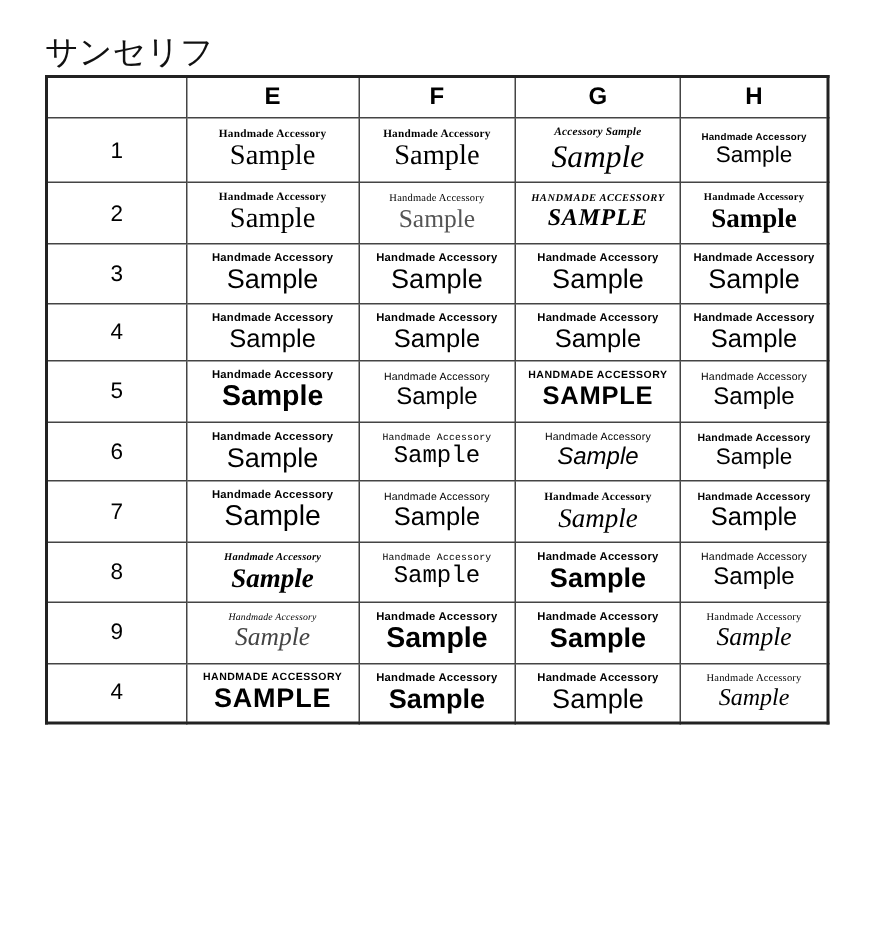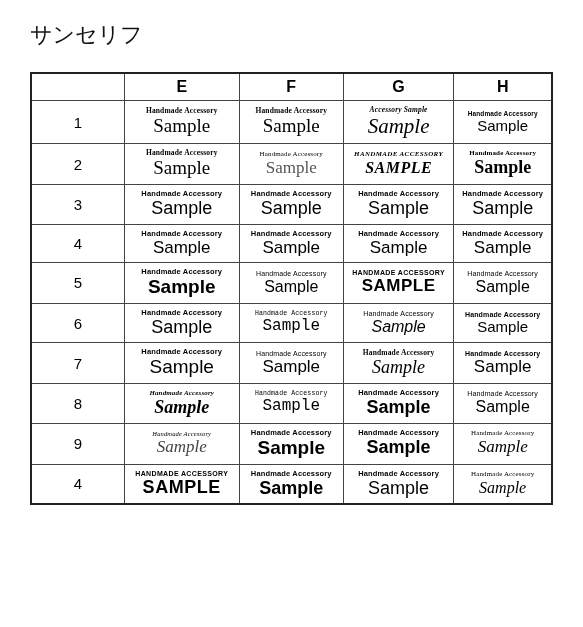--- a/index.html
+++ b/index.html
@@ -5,21 +5,21 @@
     * { margin: 0; padding: 0; box-sizing: border-box; }
     body {
       background: #fff;
       font-family: sans-serif;
       width: 583px;
       min-height: 627px;
       padding: 20px 30px;
     }
     .page-title {
       font-size: 22px;
-      margin-bottom: 22px;
+      margin-bottom: 0;
       font-family: sans-serif;
       color: #111;
     }
     .grid-table {
       border-collapse: collapse;
       width: 100%;
       border: 2px solid #222;
     }
     .grid-table th, .grid-table td {
       border: 1px solid #444;

